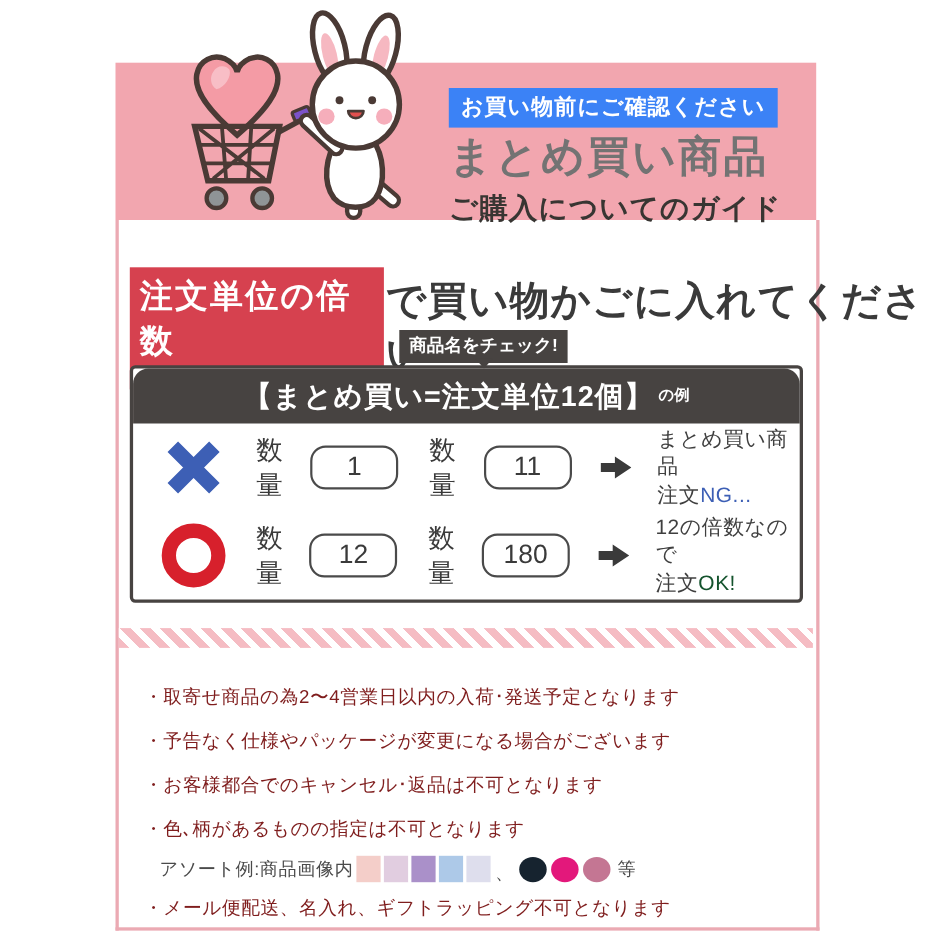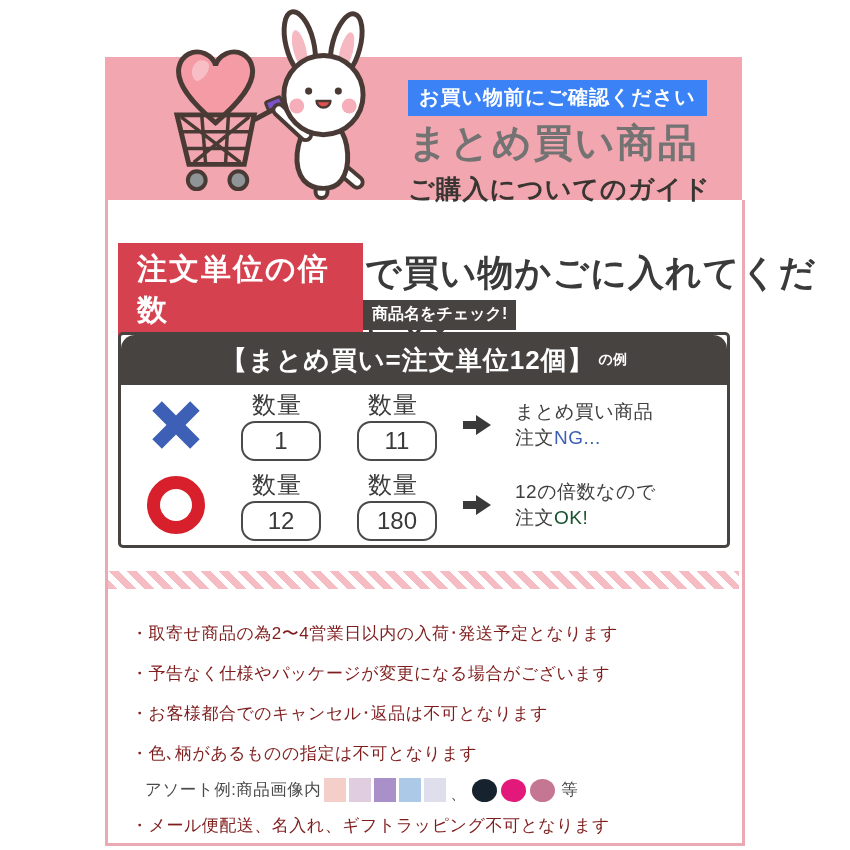--- a/index.html
+++ b/index.html
@@ -12,36 +12,36 @@
   .banner-text{position:absolute;left:408px;top:80px;z-index:3;}
   .badge{display:inline-block;background:#3b82f6;color:#fff;font-weight:bold;font-size:20px;padding:4px 11px 5px;letter-spacing:1px;}
   .title{font-size:39px;font-weight:bold;color:#737373;letter-spacing:2px;margin-top:6px;line-height:1.1;}
   .subtitle{font-size:26px;font-weight:bold;color:#383532;letter-spacing:1px;margin-top:7px;}
 
   
   .frame{position:absolute;left:105px;top:200px;width:634px;height:643px;border:3px solid #EBAAB3;border-top:none;z-index:0;}
 
   
   .instruction{position:absolute;left:118px;top:243px;display:flex;align-items:stretch;z-index:2;}
-  .instr-highlight{background:#D6414F;color:#fff;font-size:30px;font-weight:bold;padding:6px 19px 7px;letter-spacing:2px;}
+  .instr-highlight{background:#D6414F;color:#fff;font-size:30px;font-weight:bold;padding:6px 9px 7px;letter-spacing:2px;}
   .instr-rest{color:#3A3A3A;font-size:36px;font-weight:bold;padding:6px 0 7px 2px;letter-spacing:1px;}
 
   
   .callout{position:absolute;left:363px;top:300px;background:#474341;color:#fff;font-size:16px;font-weight:bold;padding:4px 9px 5px;z-index:3;}
   .callout-tri{position:absolute;left:432px;top:326px;width:0;height:0;border-left:8px solid transparent;border-right:8px solid transparent;border-top:9px solid #474341;z-index:3;}
 
   
   .example{position:absolute;left:118px;top:332px;width:612px;height:216px;border:3px solid #474341;border-radius:5px;background:#fff;box-sizing:border-box;z-index:2;}
   .example-header{height:50px;background:#474341;border-radius:14px 14px 0 0;display:flex;align-items:center;justify-content:center;color:#fff;}
   .example-header .main{font-size:26px;font-weight:bold;letter-spacing:1px;}
   .example-header .suffix{font-size:14px;font-weight:bold;margin-left:4px;}
   .ex-row{display:flex;align-items:center;height:80px;padding-left:26px;}
   .mark{width:58px;height:58px;display:flex;align-items:center;justify-content:center;flex:0 0 58px;}
   .ring{width:32px;height:32px;border:13px solid #D7202C;border-radius:50%;}
-  .qty{display:flex;align-items:center;margin-left:28px;flex-direction:column;}
+  .qty{display:flex;align-items:center;margin-left:28px;}
   .qty-label{font-size:24px;color:#3A3A3A;letter-spacing:1px;}
   .pill{border:2px solid #4A4A4A;border-radius:14px;min-width:64px;text-align:center;font-size:24px;color:#3A3A3A;padding:4px 6px;margin-left:8px;}
   .arrow{margin-left:26px;flex:0 0 28px;}
   .result{margin-left:24px;font-size:19px;color:#3F3F3F;line-height:1.35;letter-spacing:0.5px;}
 
   
   .stripes{position:absolute;left:108px;top:571px;width:631px;height:18px;z-index:1;
     background:repeating-linear-gradient(45deg,#F5BCC3 0 7px,#ffffff 7px 13px);}
 
   

